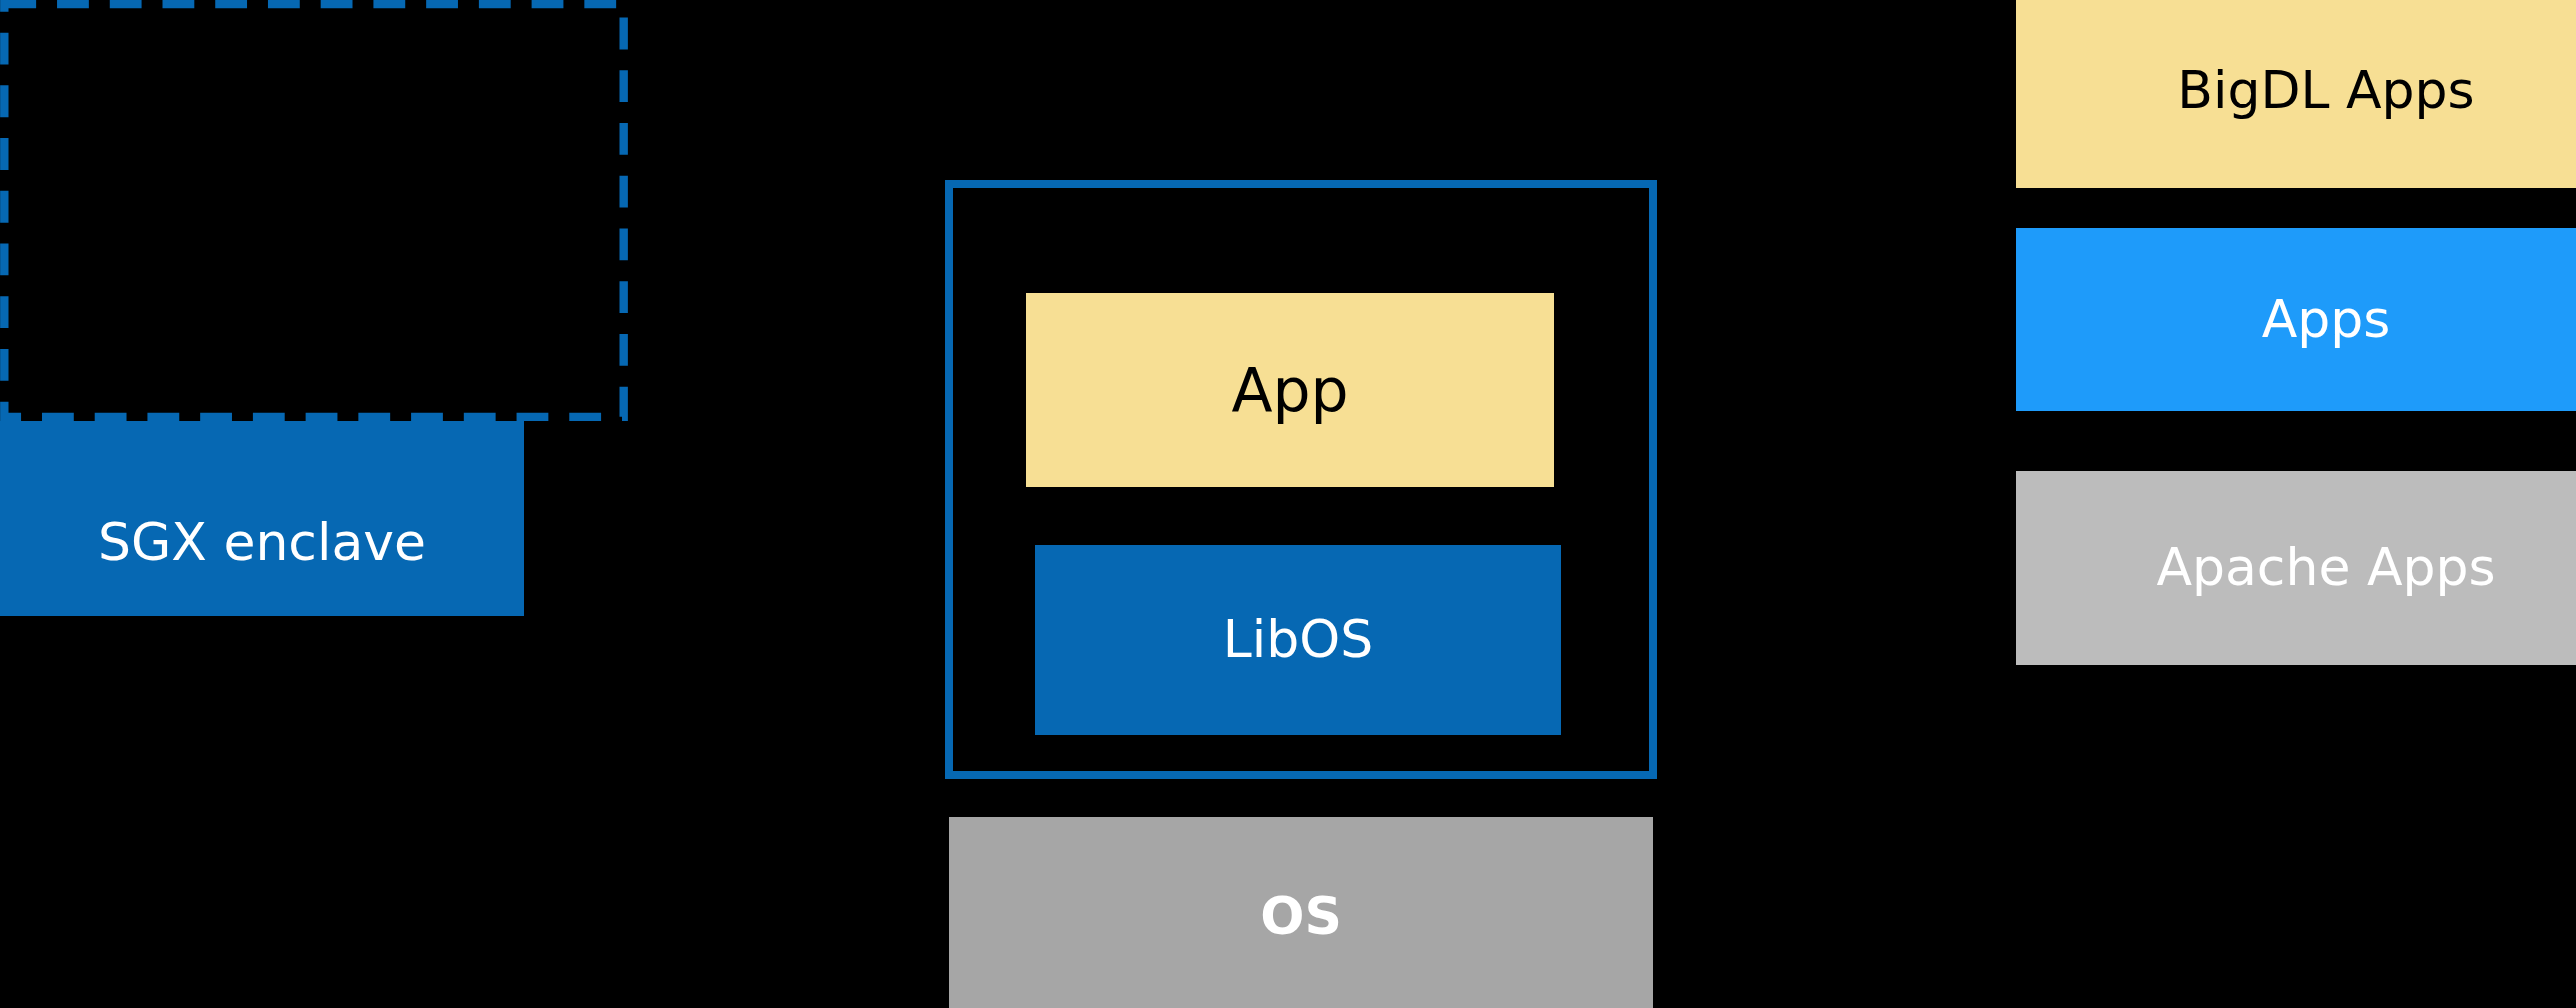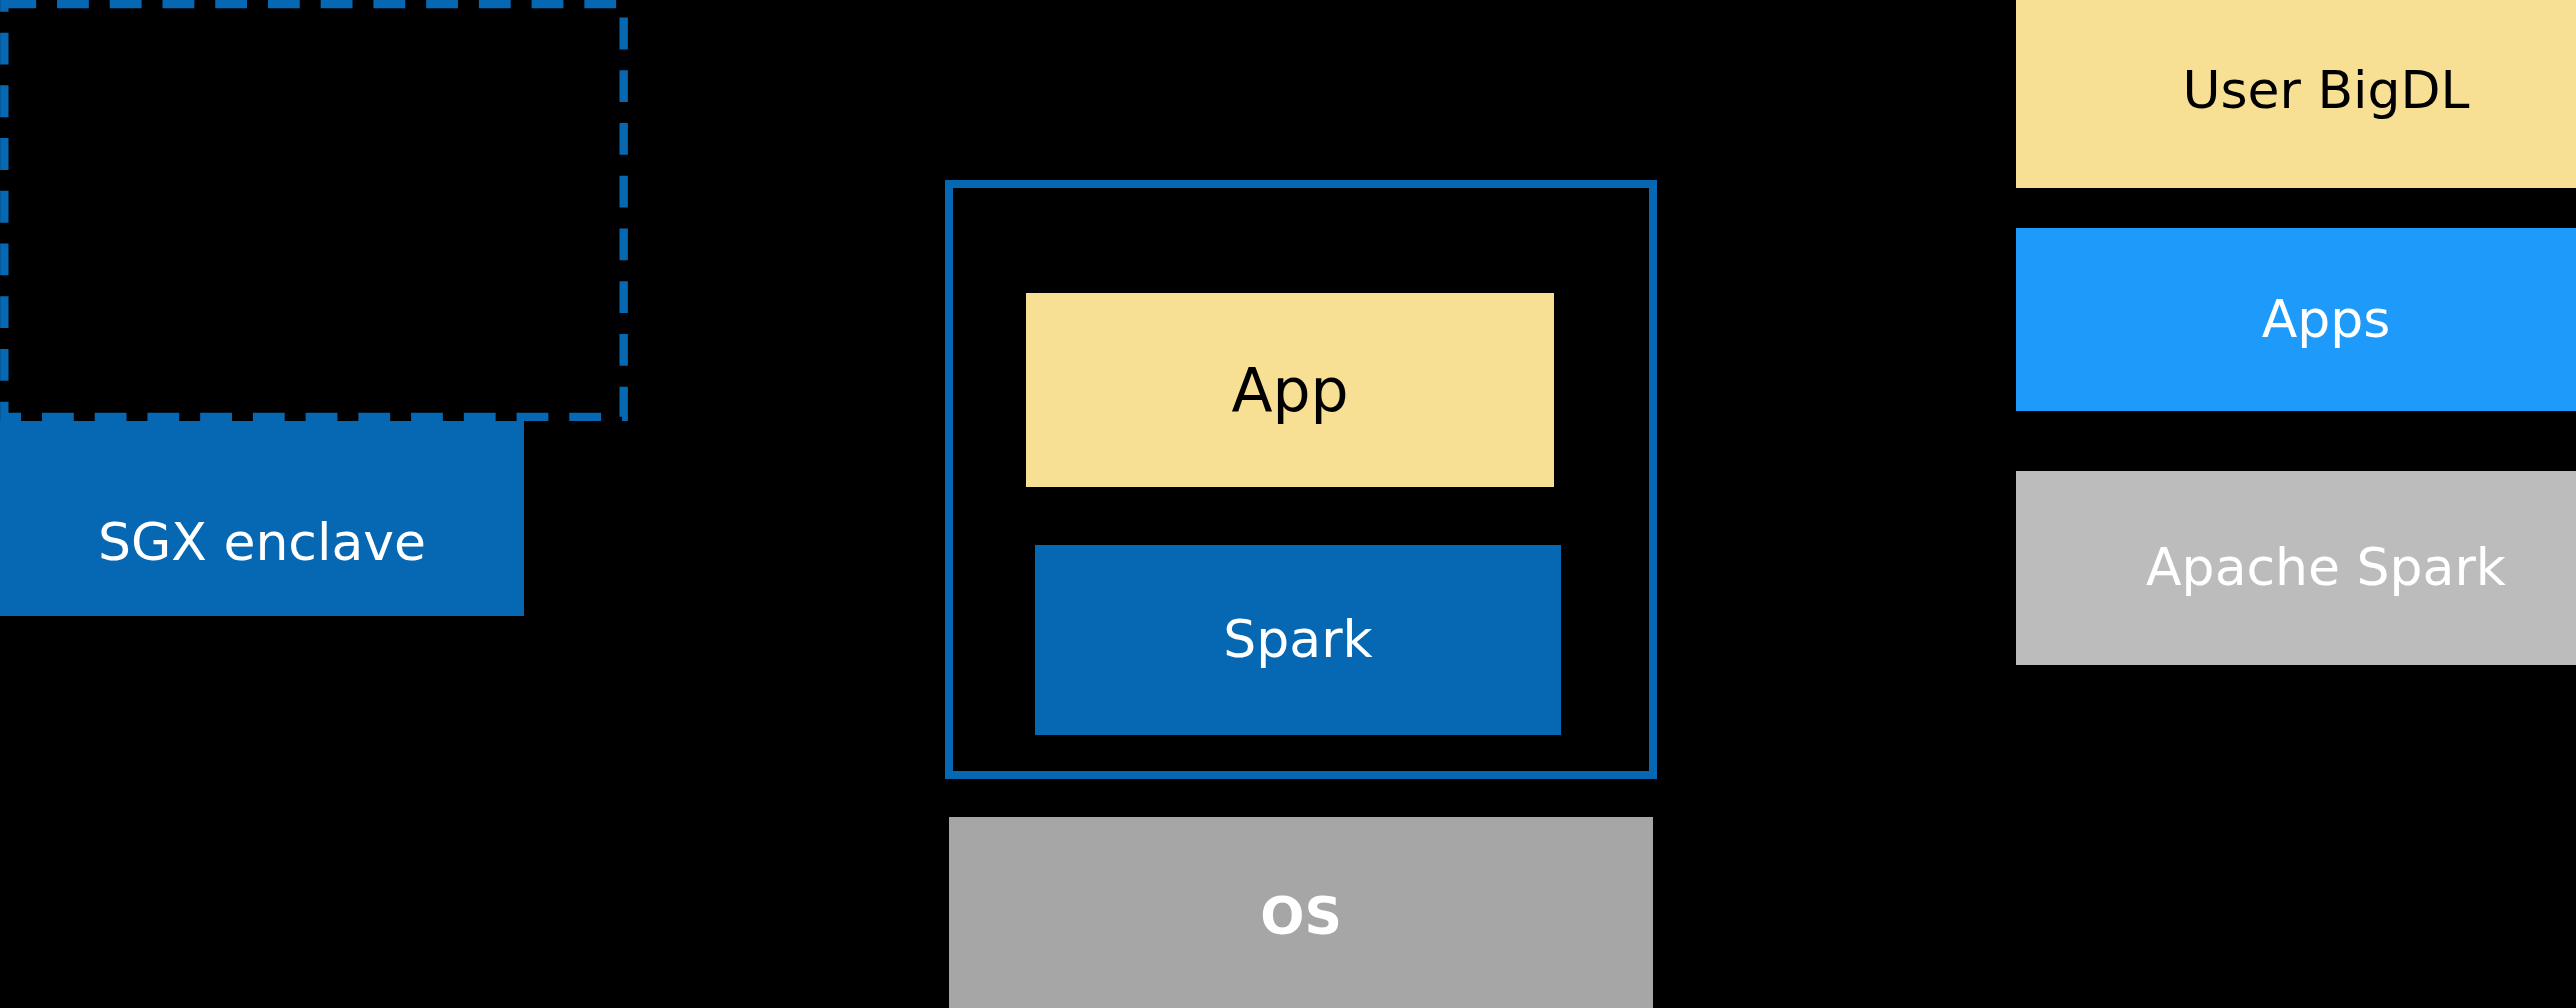--- a/index.html
+++ b/index.html
@@ -161,33 +161,33 @@
     <svg width="628" height="421" viewBox="0 0 750 503" xmlns="http://www.w3.org/2000/svg">
       <rect x="5" y="5" width="740" height="493" fill="none" stroke="#0668B3" stroke-width="10" stroke-dasharray="38 25"></rect>
     </svg>
   </div>
 
   <div class="box" id="app-box">
     <span>App</span>
   </div>
 
   <div class="box" id="libos-box">
-    <span>Spark</span>
+    <span>LibOS</span>
   </div>
 
   <div class="box" id="os-box">
     <span>OS</span>
   </div>
 
   <div class="box" id="user-apps-box">
-    <span>User BigDL</span>
+    <span>BigDL Apps</span>
   </div>
 
   <div class="box" id="bigdl-box">
     <span>Apps</span>
   </div>
 
   <div class="box" id="apache-spark-box">
-    <span>Apache Spark</span>
+    <span>Apache Apps</span>
   </div>
 
 </div>
 
 
 </body></html>

